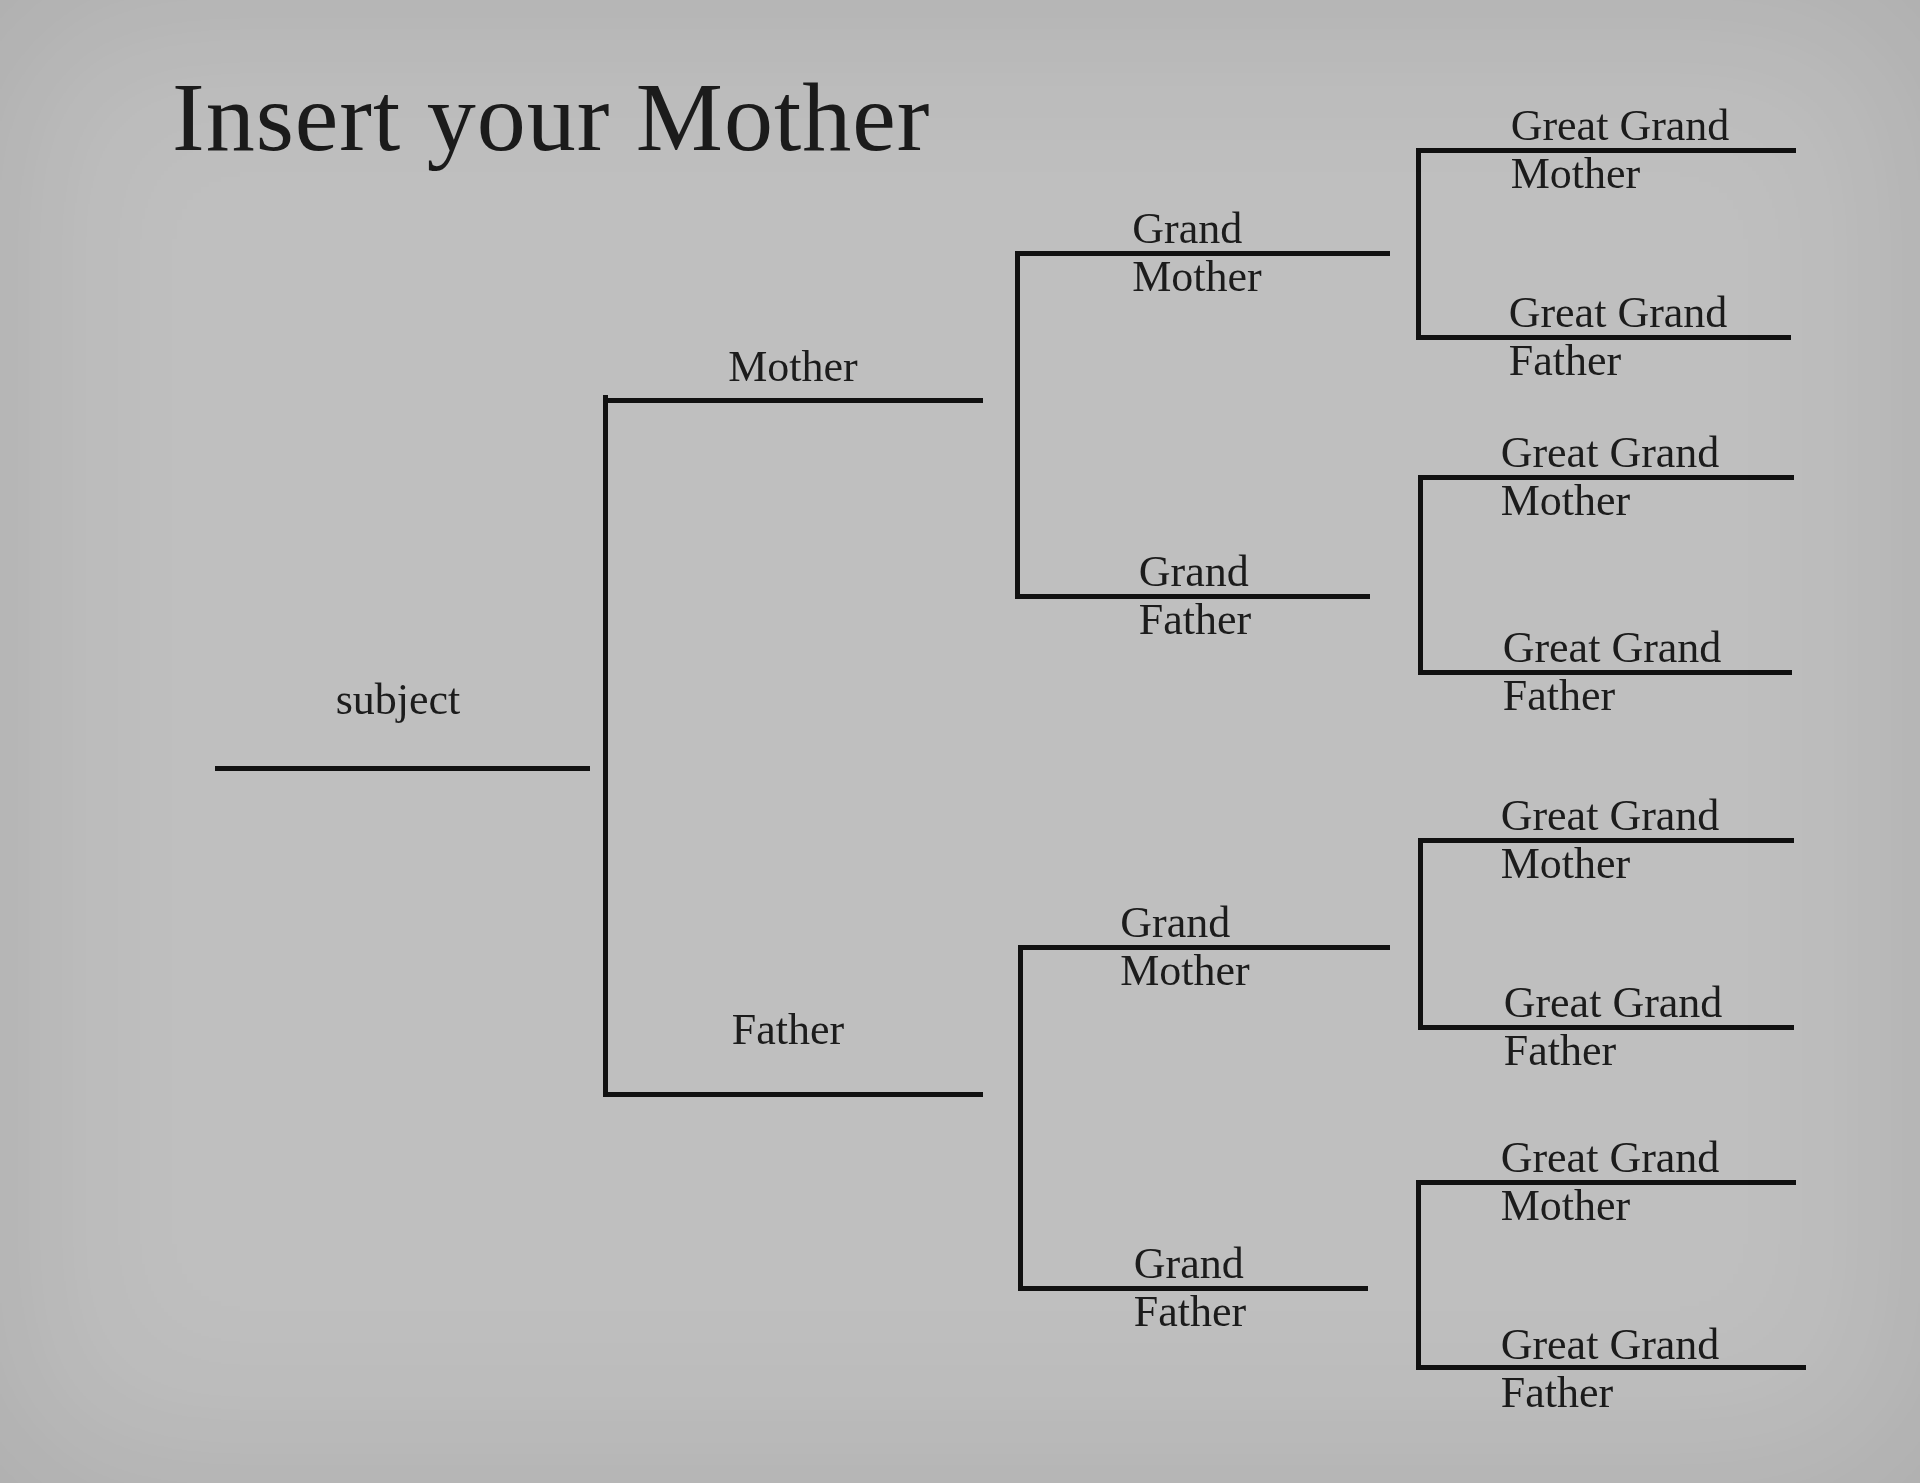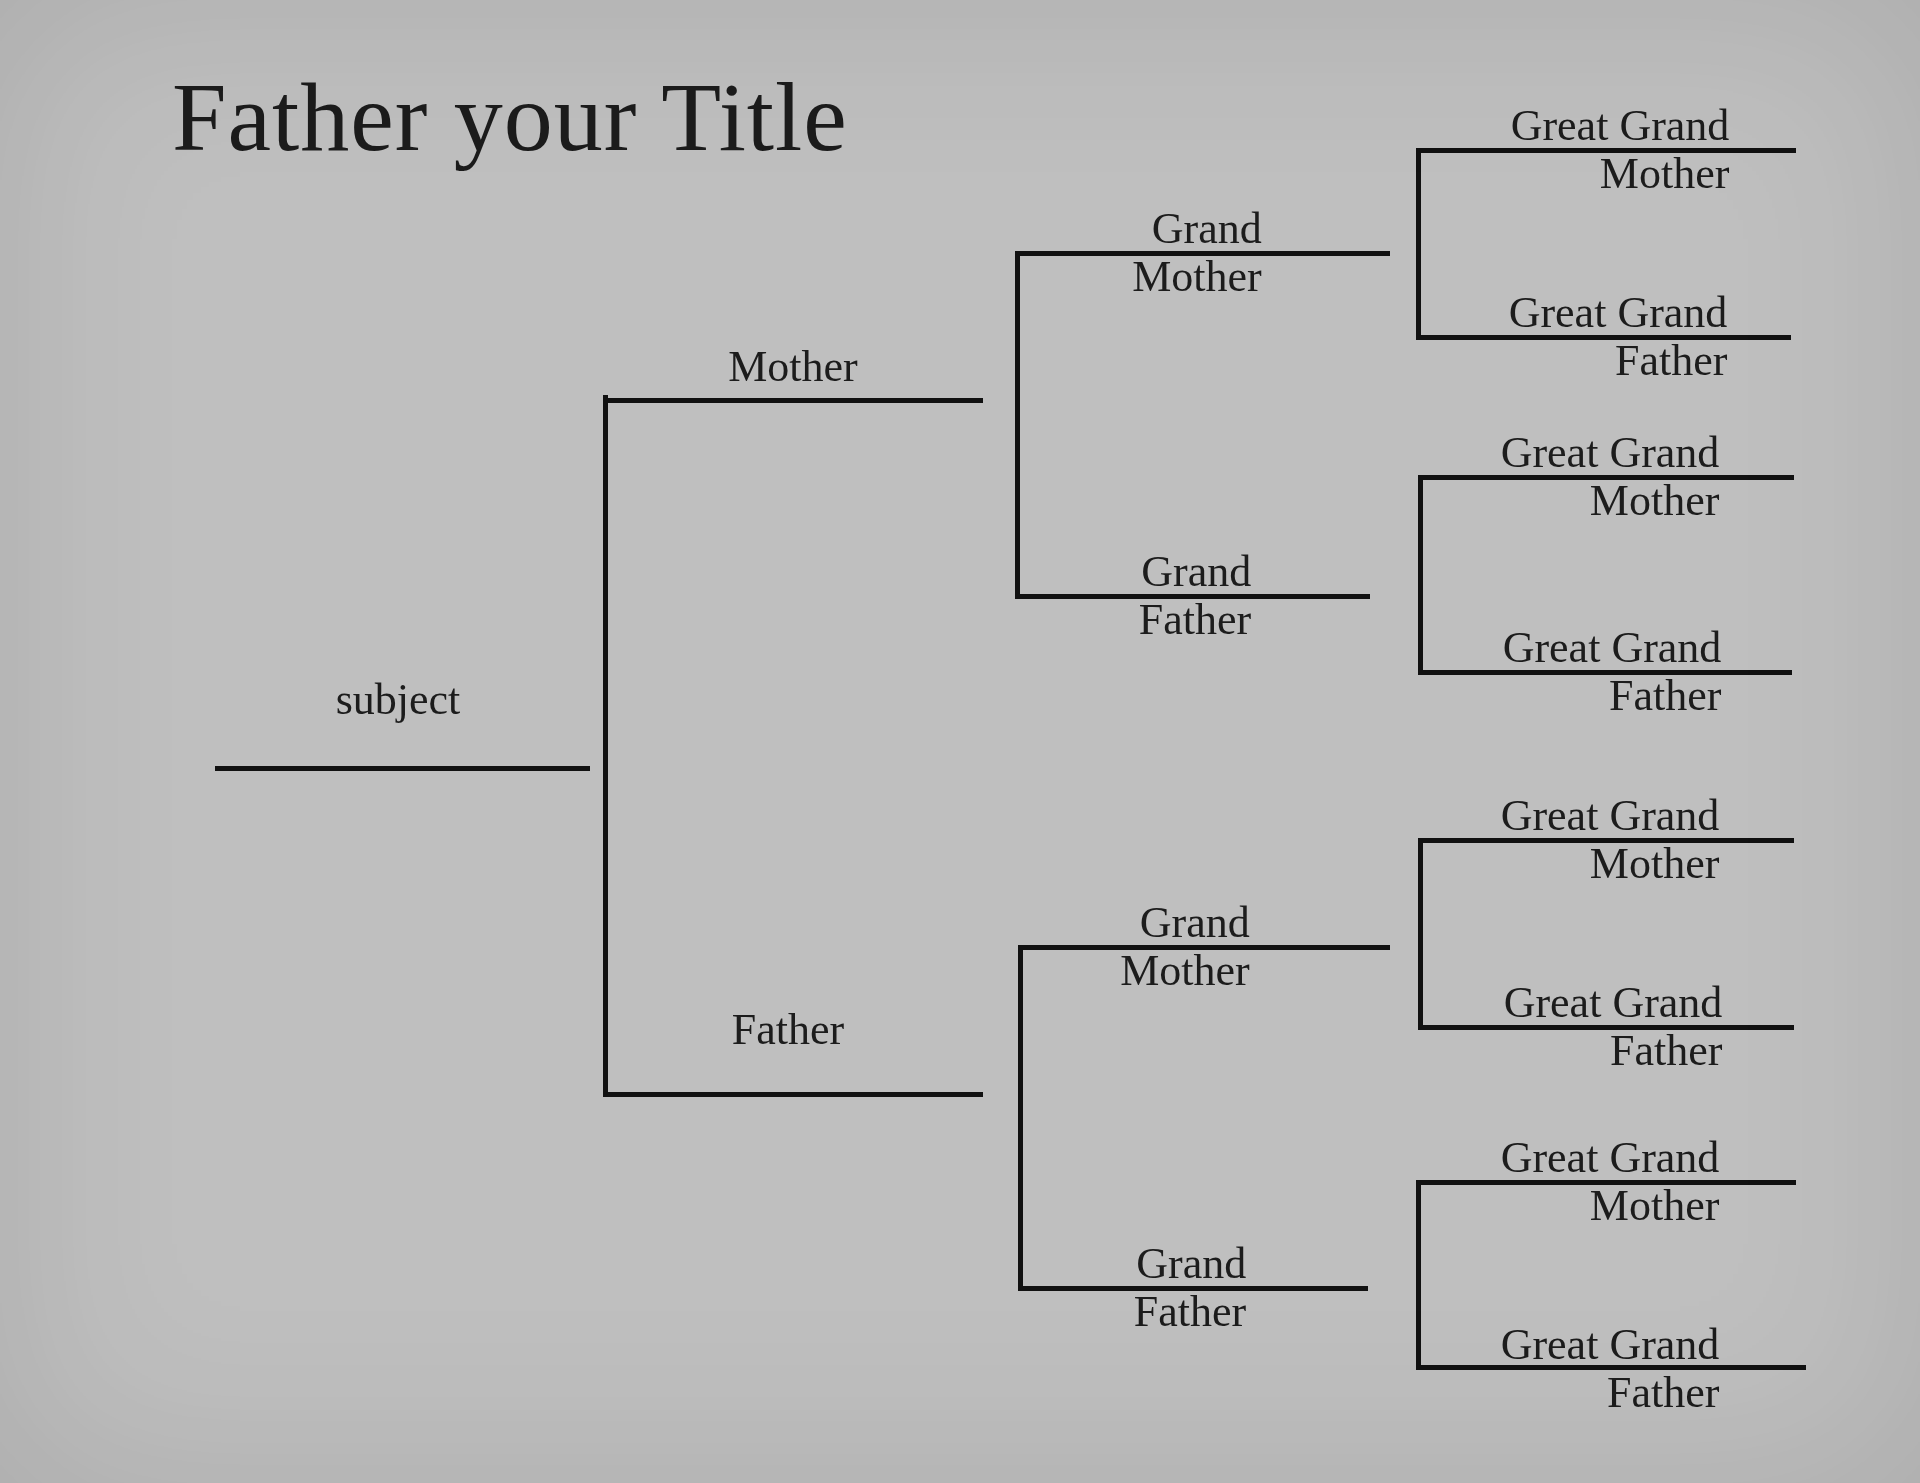--- a/index.html
+++ b/index.html
@@ -39,34 +39,34 @@
     background:var(--line);
   }
   .vline{
     position:absolute;
     width:5px;
     background:var(--line);
   }
   .node-label{
     position:absolute;
     transform:translateX(-50%);
-    text-align:right;
+    text-align:left;
     font-size:44px;
     line-height:48px;
     color:var(--text);
     white-space:nowrap;
   }
   .node-label span{display:block;}
 </style>
 </head>
 <body>
 
 <div class="canvas">
 
-  <div class="title">Father your Title</div>
+  <div class="title">Insert your Mother</div>
 
   <div class="node-label" style="left:398px; top:676px;">
     <span>subject</span>
   </div>
   <div class="hline" style="left:215px; top:766px; width:375px;"></div>
 
   <div class="vline" style="left:603px; top:395px; height:702px;"></div>
 
   <div class="node-label" style="left:793px; top:343px;">
     <span>Mother</span>

